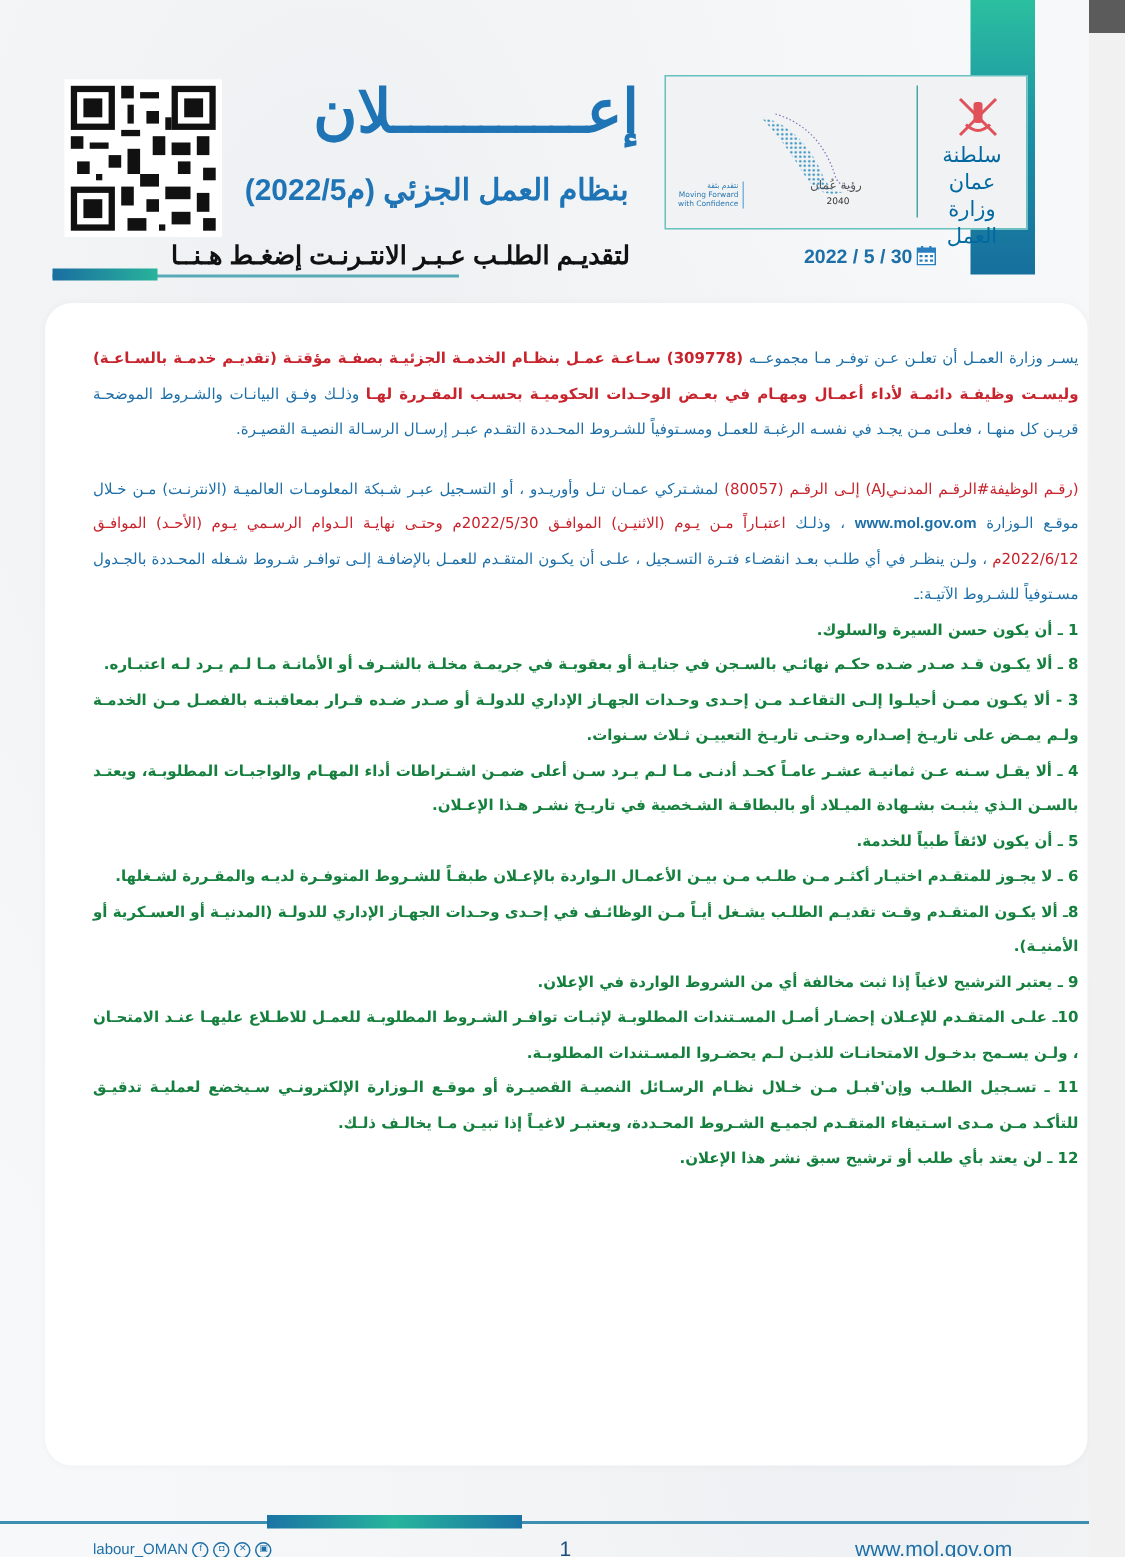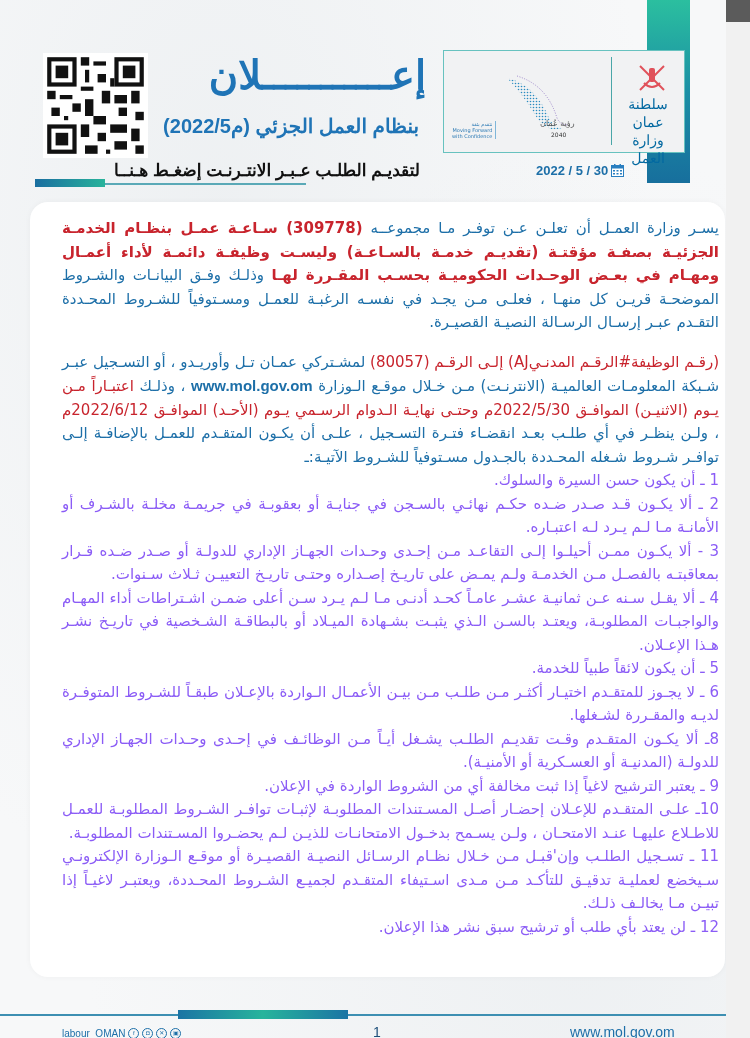--- a/index.html
+++ b/index.html
@@ -83,30 +83,30 @@
       background: linear-gradient(90deg, #1a6ea0 0%, #28b39b 100%);
     }
 
     
     .card {
       position: absolute; left: 30px; top: 202px; width: 695px; height: 775px;
       background: #ffffff; border-radius: 18px;
       box-shadow: 0 0 6px rgba(0,0,0,0.04);
     }
     .body {
-      position: absolute; left: 32px; right: 6px; top: 15px;
+      position: absolute; left: 32px; right: 6px; top: 26px;
       direction: rtl; text-align: justify; text-align-last: right;
-      font-family: "DejaVu Sans", sans-serif; font-size: 15px; line-height: 23.5px; color: #1d6fa8;
+      font-family: "DejaVu Sans", sans-serif; font-size: 10px; line-height: 23.5px; color: #1d6fa8;
     }
     .p1 { margin: 0 0 16px 0; }
     .p2 { margin: 0 0 0 0; }
     .red-bold { color: #c8242d; font-weight: bold; }
     .red { color: #c8242d; }
     .url { font-weight: bold; color: #1d6fa8; font-family: "Liberation Sans", sans-serif; direction: ltr; unicode-bidi: embed; }
-    .conditions { margin: 0; padding: 0; list-style: none; color: #8b5cf6; }
+    .conditions { margin: 0; padding: 0; list-style: none; color: #15803d; font-weight: bold; }
     .conditions li { margin: 0; }
 
     
     .footer-line {
       position: absolute; left: 0; top: 1014px; width: 726px; height: 1.5px; background: #3d8fb2;
     }
     .footer-accent {
       position: absolute; left: 178px; top: 1010px; width: 170px; height: 9px;
       background: linear-gradient(90deg, #1a6ea0 0%, #2ab59a 50%, #1a6ea0 100%);
       background: linear-gradient(90deg, #1b74a4 0%, #27b49c 50%, #1b74a4 100%);
@@ -228,21 +228,21 @@
   <a class="apply-link">لتقديـم الطلـب عـبـر الانتـرنـت إضغـط هـنــا</a>
   <div class="header-underline"></div>
   <div class="header-accent"></div>
 
   <div class="card">
     <div class="body">
       <p class="p1"><span>يسـر وزارة العمـل أن تعلـن عـن توفـر مـا مجموعــه </span><span class="red-bold">(309778) سـاعـة عمـل بنظـام الخدمـة الجزئيـة بصفـة مؤقتـة (تقديـم خدمـة بالسـاعـة) وليسـت وظيفـة دائمـة لأداء أعمـال ومهـام في بعـض الوحـدات الحكوميـة بحسـب المقـررة لهـا</span><span> وذلـك وفـق البيانـات والشـروط الموضحـة قريـن كل منهـا ، فعلـى مـن يجـد في نفسـه الرغبـة للعمـل ومسـتوفياً للشـروط المحـددة التقـدم عبـر إرسـال الرسـالة النصيـة القصيـرة.</span></p>
       <p class="p2"><span class="red">(رقـم الوظيفة#الرقـم المدنـيAJ) إلـى الرقـم (80057)</span><span> لمشـتركي عمـان تـل وأوريـدو ، أو التسـجيل عبـر شـبكة المعلومـات العالميـة (الانترنـت) مـن خـلال موقـع الـوزارة </span><a class="url">www.mol.gov.om</a><span> ، وذلـك </span><span class="red">اعتبـاراً مـن يـوم (الاثنيـن) الموافـق 2022/5/30م وحتـى نهايـة الـدوام الرسـمي يـوم (الأحـد) الموافـق 2022/6/12م</span><span> ، ولـن ينظـر في أي طلـب بعـد انقضـاء فتـرة التسـجيل ، علـى أن يكـون المتقـدم للعمـل بالإضافـة إلـى توافـر شـروط شـغله المحـددة بالجـدول مسـتوفياً للشـروط الآتيـة:ـ</span></p>
       <ul class="conditions">
         <li>1 ـ أن يكون حسن السيرة والسلوك.</li>
-        <li>2 ـ ألا يكـون قـد صـدر ضـده حكـم نهائـي بالسـجن في جنايـة أو بعقوبـة في جريمـة مخلـة بالشـرف أو الأمانـة مـا لـم يـرد لـه اعتبـاره.</li>
+        <li>8 ـ ألا يكـون قـد صـدر ضـده حكـم نهائـي بالسـجن في جنايـة أو بعقوبـة في جريمـة مخلـة بالشـرف أو الأمانـة مـا لـم يـرد لـه اعتبـاره.</li>
         <li>3 - ألا يكـون ممـن أحيلـوا إلـى التقاعـد مـن إحـدى وحـدات الجهـاز الإداري للدولـة أو صـدر ضـده قـرار بمعاقبتـه بالفصـل مـن الخدمـة ولـم يمـض على تاريـخ إصـداره وحتـى تاريـخ التعييـن ثـلاث سـنوات.</li>
         <li>4 ـ ألا يقـل سـنه عـن ثمانيـة عشـر عامـاً كحـد أدنـى مـا لـم يـرد سـن أعلى ضمـن اشـتراطات أداء المهـام والواجبـات المطلوبـة، ويعتـد بالسـن الـذي يثبـت بشـهادة الميـلاد أو بالبطاقـة الشـخصية في تاريـخ نشـر هـذا الإعـلان.</li>
         <li>5 ـ أن يكون لائقاً طبياً للخدمة.</li>
         <li>6 ـ لا يجـوز للمتقـدم اختيـار أكثـر مـن طلـب مـن بيـن الأعمـال الـواردة بالإعـلان طبقـاً للشـروط المتوفـرة لديـه والمقـررة لشـغلها.</li>
         <li>8ـ ألا يكـون المتقـدم وقـت تقديـم الطلـب يشـغل أيـاً مـن الوظائـف في إحـدى وحـدات الجهـاز الإداري للدولـة (المدنيـة أو العسـكرية أو الأمنيـة).</li>
         <li>9 ـ يعتبر الترشيح لاغياً إذا ثبت مخالفة أي من الشروط الواردة في الإعلان.</li>
         <li>10ـ علـى المتقـدم للإعـلان إحضـار أصـل المسـتندات المطلوبـة لإثبـات توافـر الشـروط المطلوبـة للعمـل للاطـلاع عليهـا عنـد الامتحـان ، ولـن يسـمح بدخـول الامتحانـات للذيـن لـم يحضـروا المسـتندات المطلوبـة.</li>
         <li>11 ـ تسـجيل الطلـب وإن'قبـل مـن خـلال نظـام الرسـائل النصيـة القصيـرة أو موقـع الـوزارة الإلكترونـي سـيخضع لعمليـة تدقيـق للتأكـد مـن مـدى اسـتيفاء المتقـدم لجميـع الشـروط المحـددة، ويعتبـر لاغيـاً إذا تبيـن مـا يخالـف ذلـك.</li>
         <li>12 ـ لن يعتد بأي طلب أو ترشيح سبق نشر هذا الإعلان.</li>
       </ul>

